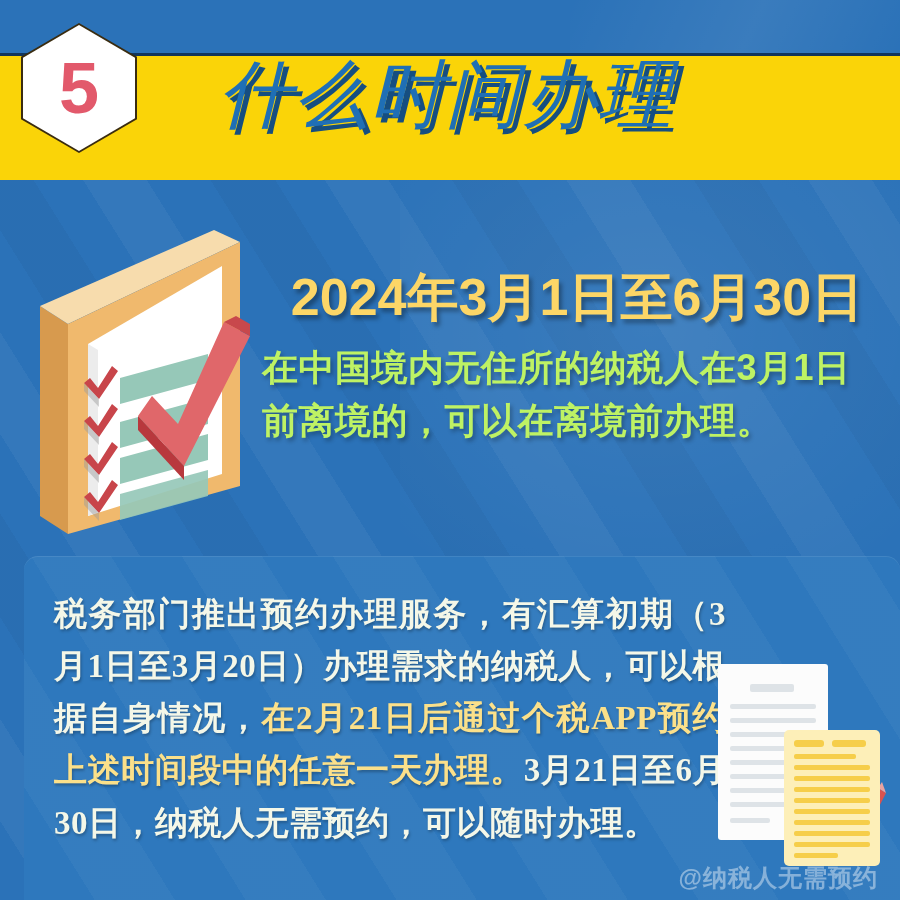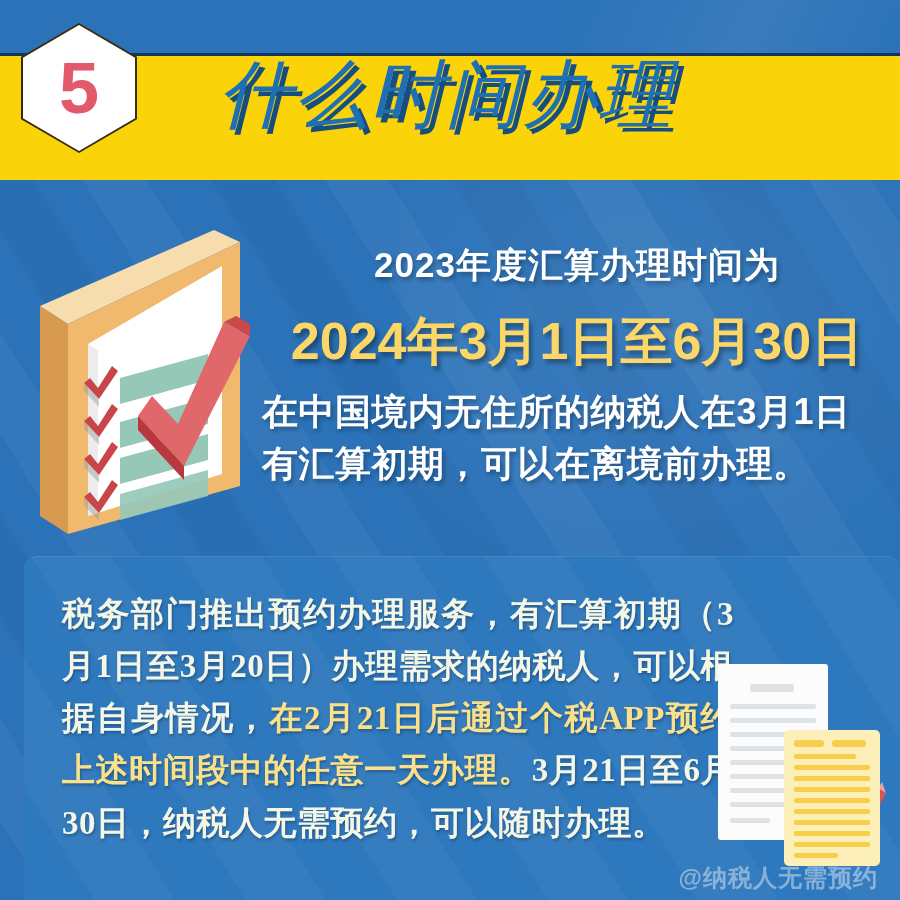--- a/index.html
+++ b/index.html
@@ -147,21 +147,21 @@
     text-align: center;
     line-height: 1.18;
     letter-spacing: 0px;
     white-space: nowrap;
     text-shadow: 3px 4px 4px rgba(0,0,0,0.34);
   }
   .copy-body {
     margin-top: 14px;
     font-size: 36px;
     font-weight: 700;
-    color: #ffffff;
+    color: #bef264;
     line-height: 1.45;
     letter-spacing: 0.5px;
     text-shadow: 2px 3px 4px rgba(0,0,0,0.30);
   }
 
   
   .note-panel {
     position: absolute;
     left: 24px;
     top: 556px;
@@ -179,21 +179,21 @@
       repeating-linear-gradient(
         58deg,
         rgba(255,255,255,0.000) 0px,
         rgba(255,255,255,0.000) 60px,
         rgba(255,255,255,0.035) 60px,
         rgba(255,255,255,0.035) 128px
       );
   }
   .note-text {
     position: absolute;
-    left: 38px;
+    left: 30px;
     top: 32px;
     width: 672px;
     font-family: "Liberation Serif", "DejaVu Serif", serif;
     font-size: 33px;
     font-weight: 700;
     color: #F4F7E8;
     line-height: 1.58;
     letter-spacing: 0.5px;
     text-shadow: 1px 2px 3px rgba(0,0,0,0.28);
     text-align: justify;
@@ -269,24 +269,23 @@
         <polygon points="56,269 71,285 71,293 56,277"></polygon>
       </g>
 
       <polygon points="124,168 150,196 196,94 222,108 156,238 110,188" fill="#E0676A"></polygon>
       <polygon points="110,188 156,238 156,252 110,202" fill="#B8383D"></polygon>
       <polygon points="196,94 222,108 222,96 208,88" fill="#C8484C"></polygon>
     </svg>
   </div>
 
   <div class="main-copy">
-    <div class="copy-line1">2023年度汇算办理时间为</div>
     <div class="copy-big">2024年3月1日至6月30日</div>
     <div class="copy-body">在中国境内无住所的纳税人在3月1日</div>
-    <div class="copy-body" style="margin-top:0;">有汇算初期，可以在离境前办理。</div>
+    <div class="copy-body" style="margin-top:0;">前离境的，可以在离境前办理。</div>
   </div>
 
   <div class="note-panel">
     <div class="panel-sheen"></div>
     <div class="note-text"><span>税务部门推出预约办理服务，有汇算初期（3月1日至3月20日）办理需求的纳税人，可以根据自身情况，</span><span class="hl">在2月21日后通过个税APP预约上述时间段中的任意一天办理。</span><span>3月21日至6月30日，纳税人无需预约，可以随时办理。</span></div>
   </div>
 
   <div class="docs">
     <svg viewBox="0 0 180 215" width="180" height="215" aria-hidden="true">
 

